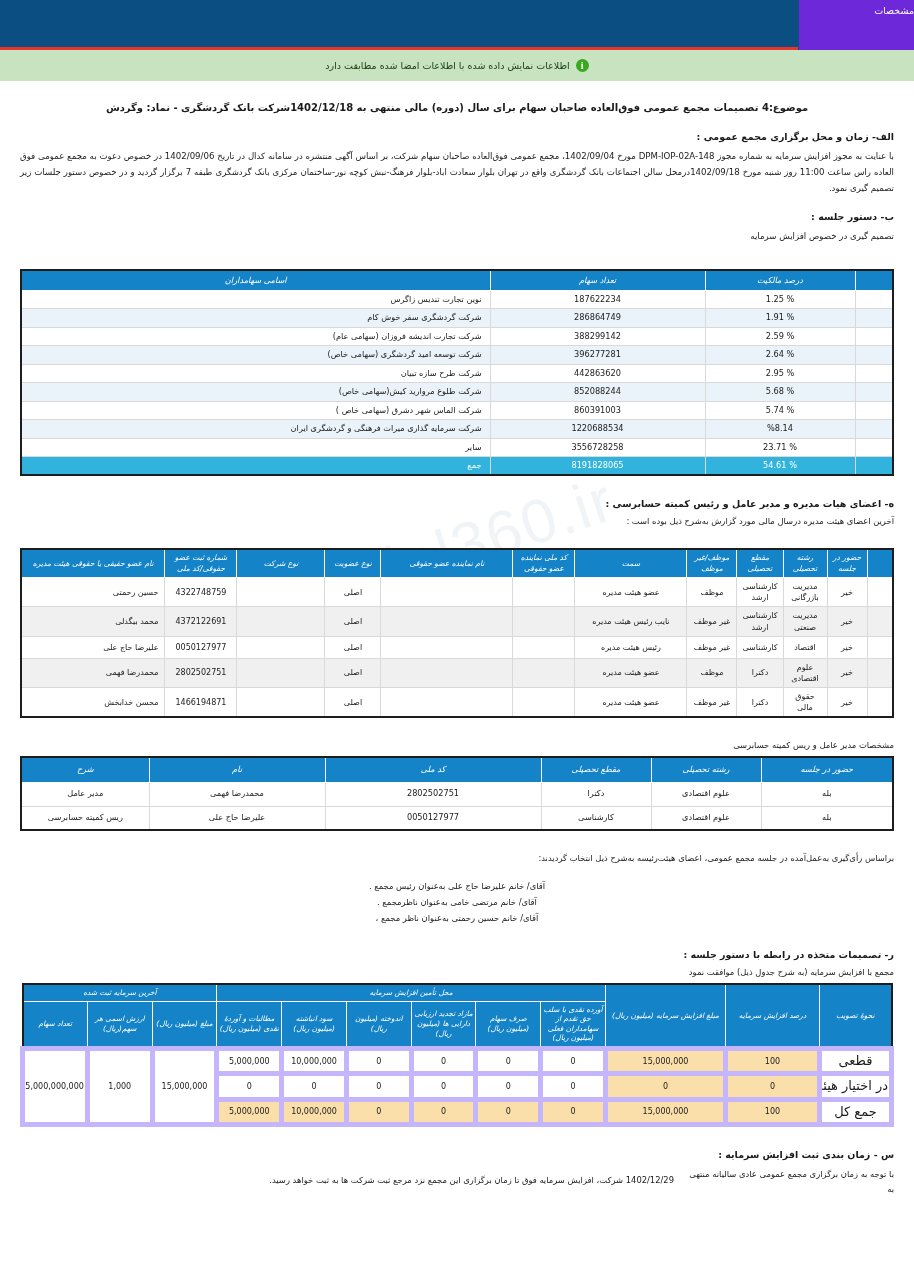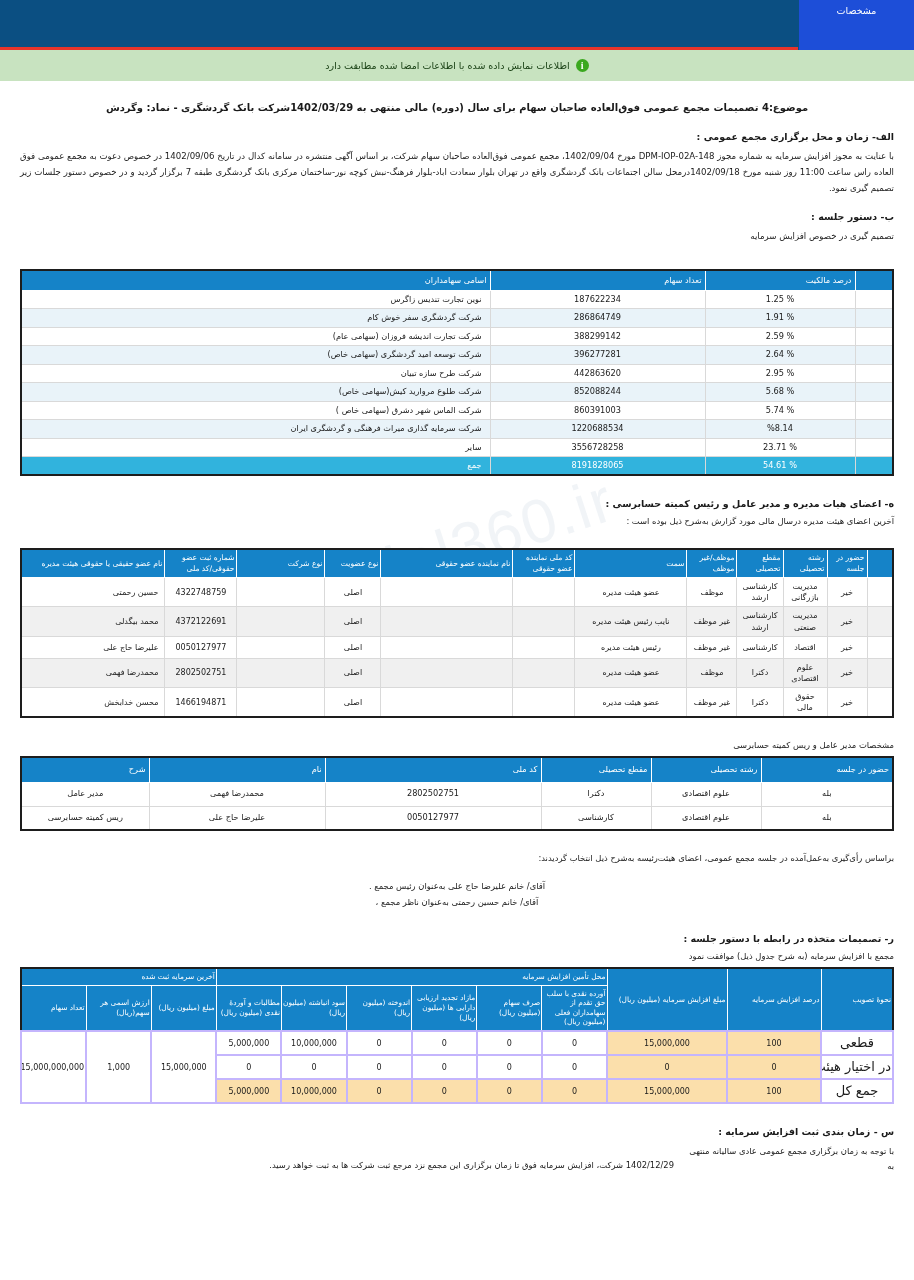--- a/index.html
+++ b/index.html
@@ -22,24 +22,24 @@
   #topbar {
     position: relative;
     height: 50px;
     background: #0b4f82;
     border-bottom: 3px solid #e8342a;
   }
   #tab-moshakhasat {
     position: absolute;
     top: 0; right: 0;
     width: 116px; height: 50px;
-    background: #1d4ed8;
+    background: #6d28d9;
     color: #ffffff;
     font-size: 9.5px;
-    text-align: center;
+    text-align: right;
     padding-top: 5px;
     border-left: 1px solid #0b4f82;
   }
 
   
   #notice {
     height: 32px;
     background: #c8e3c0;
     border-bottom: 1px solid #ffffff;
     display: flex;
@@ -119,23 +119,24 @@
     border-collapse: collapse;
     font-size: 8.2px;
     background: #fff;
   }
   th {
     background: #1583c8;
     color: #ffffff;
     font-weight: normal;
     border: 1px solid #ffffff;
     padding: 4px 3px;
-    text-align: right;
+    text-align: center;
     line-height: 1.35;
     vertical-align: middle;
+    font-style: italic;
   }
   td {
     border: 1px solid #d9d9d9;
     padding: 3px 5px;
     text-align: center;
     vertical-align: middle;
     line-height: 1.4;
   }
   
   #tbl-shareholders { border: 2px solid #1d1d1d; }
@@ -170,21 +171,21 @@
     font-size: 8.4px;
     line-height: 1.9;
   }
   ul.decisions li { text-align: center; }
 
   
   #tbl-capital { border: 2px solid #1d1d1d; table-layout: fixed; }
   #tbl-capital th { font-size: 7.4px; padding: 3px 1px; line-height: 1.3; }
   #tbl-capital td {
     font-size: 8px; height: 24px;
-    border: 2px solid #c4b5fd;
+    border: 5px solid #c4b5fd;
     padding: 2px 1px;
     overflow: hidden;
     white-space: nowrap;
   }
   .cell-tan { background: #fbdfab !important; }
   .cell-white { background: #ffffff; }
   #tbl-capital td.lbl { font-size: 13px; line-height: 1.25; }
 
   .footer-note { font-size: 8.4px; line-height: 1.8; }
 </style>
@@ -198,21 +199,21 @@
 <div id="notice">
   <span class="info-icon">i</span>
   <span>اطلاعات نمایش داده شده با اطلاعات امضا شده مطابقت دارد</span>
 </div>
 
 <div id="page">
   <div class="watermark">codal360.ir</div>
 
   <div class="content">
 
-    <h1 class="subject">موضوع:4 تصمیمات مجمع عمومی فوق‌العاده صاحبان سهام برای سال (دوره) مالی منتهی به 1402/03/29شرکت بانک گردشگری - نماد: وگردش</h1>
+    <h1 class="subject">موضوع:4 تصمیمات مجمع عمومی فوق‌العاده صاحبان سهام برای سال (دوره) مالی منتهی به 1402/12/18شرکت بانک گردشگری - نماد: وگردش</h1>
 
     <div class="sec-head">الف- زمان و محل برگزاری مجمع عمومی :</div>
     <p class="para">با عنایت به مجوز افزایش سرمایه به شماره مجوز DPM-IOP-02A-148 مورخ 1402/09/04، مجمع عمومی فوق‌العاده صاحبان سهام شرکت، بر اساس آگهی منتشره در سامانه کدال در تاریخ 1402/09/06 در خصوص دعوت به مجمع عمومی فوق العاده راس ساعت 11:00 روز شنبه مورخ 1402/09/18درمحل سالن اجتماعات بانک گردشگری واقع در تهران بلوار سعادت اباد-بلوار فرهنگ-نبش کوچه نور-ساختمان مرکزی بانک گردشگری طبقه 7  برگزار گردید و در خصوص دستور جلسات زیر تصمیم گیری نمود.</p>
 
     <div class="sec-head">ب- دستور جلسه :</div>
     <p class="para">تصمیم گیری در خصوص افزایش سرمایه</p>
 
     <div class="spacer-10"></div>
 
     <table id="tbl-shareholders">
@@ -418,20 +419,21 @@
           </tr>
         </tbody>
     </table>
 
     <div class="spacer-22"></div>
 
     <div class="small-note">براساس رأی‌گیری به‌عمل‌آمده در جلسه مجمع عمومی، اعضای هیئت‌رئیسه به‌شرح ذیل انتخاب گردیدند:</div>
     <div class="spacer-10"></div>
     <ul class="decisions" id="presidium-list">
         <li>آقای/ خانم  علیرضا حاج علی  به‌عنوان رئیس مجمع .</li>
+        <li>آقای/ خانم  مرتضی خامی   به‌عنوان ناظرمجمع .</li>
         <li>آقای/ خانم  حسین رحمتی  به‌عنوان ناظر مجمع ،</li>
       </ul>
 
     <div class="spacer-22"></div>
 
     <div class="sec-head">ر- تصمیمات متخذه در رابطه با دستور جلسه :</div>
     <div class="small-note">مجمع با افزایش سرمایه (به شرح جدول ذیل) موافقت نمود</div>
 
     <table id="tbl-capital">
       <thead>
@@ -492,17 +494,17 @@
             <td class="cell-tan">5,000,000</td>
           </tr>
         </tbody>
     </table>
 
     <div class="spacer-22"></div>
 
     <div class="sec-head">س - زمان بندی ثبت افزایش سرمایه :</div>
     <div style="position:relative;">
       <div class="footer-note" style="width:210px; margin-right:0; text-align:right;">با توجه به زمان برگزاری مجمع عمومی عادی سالیانه منتهی به</div>
-      <div class="footer-note" style="position:absolute; top:14px; right:220px; left:0; text-align:right;">1402/12/29 شرکت، افزایش سرمایه فوق تا زمان برگزاری این مجمع نزد مرجع ثبت شرکت ها به ثبت خواهد رسید.</div>
+      <div class="footer-note" style="position:absolute; top:6px; right:220px; left:0; text-align:right;">1402/12/29 شرکت، افزایش سرمایه فوق تا زمان برگزاری این مجمع نزد مرجع ثبت شرکت ها به ثبت خواهد رسید.</div>
     </div>
 
   </div>
 </div>
 
 </body></html>

